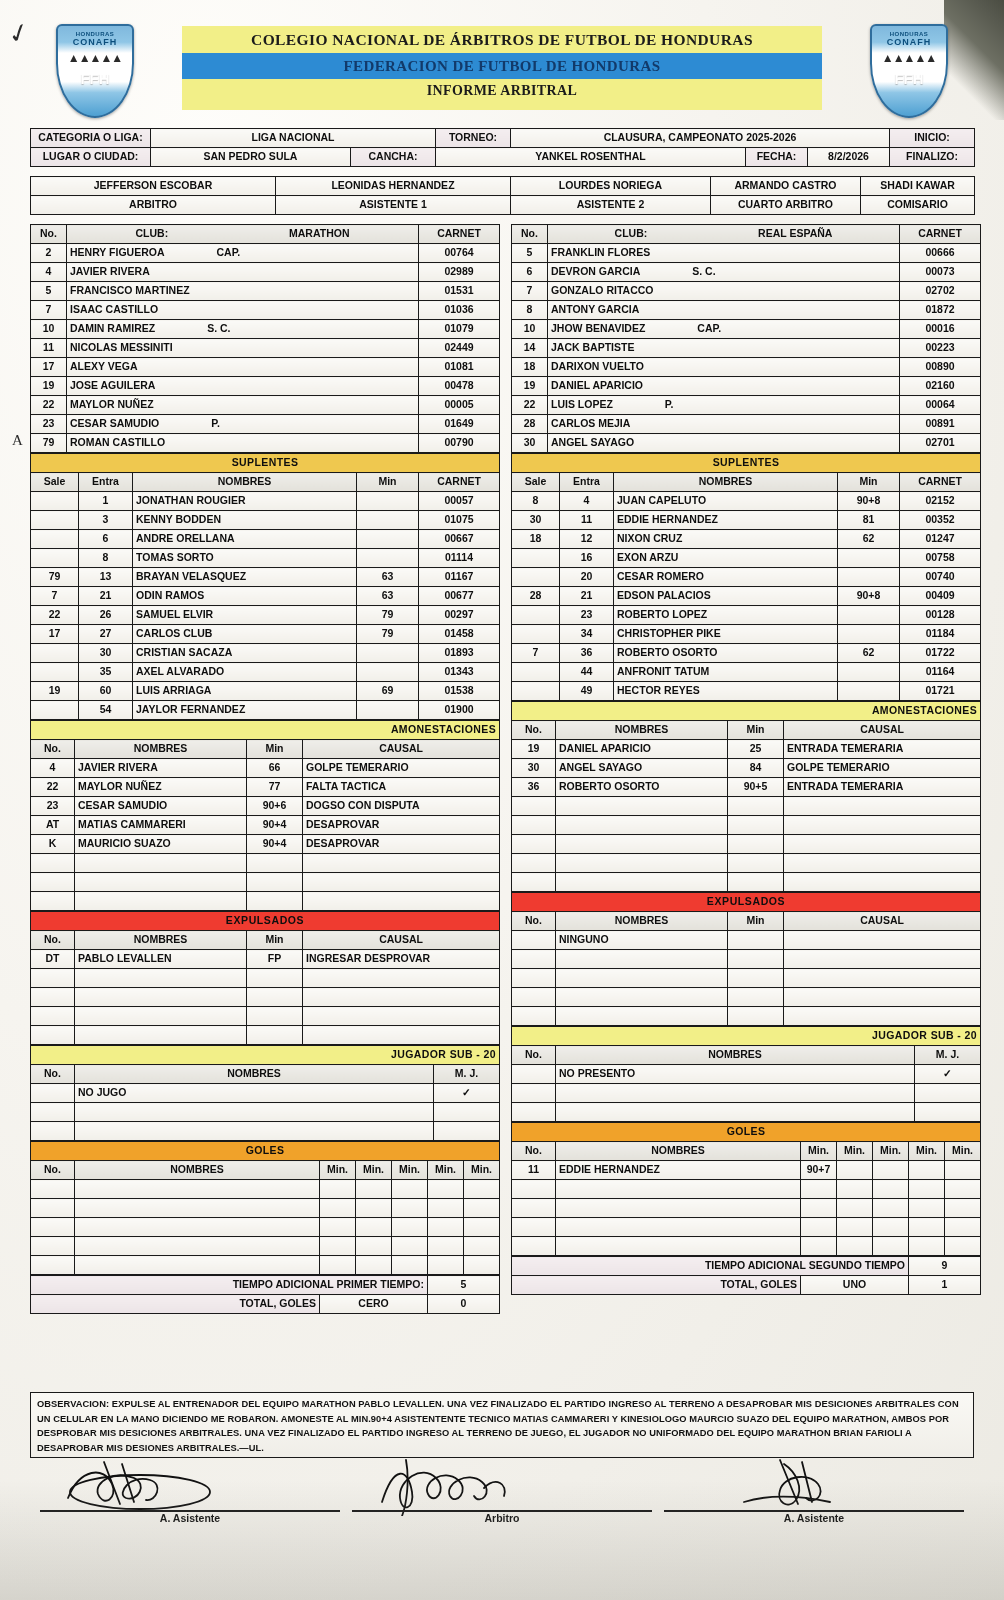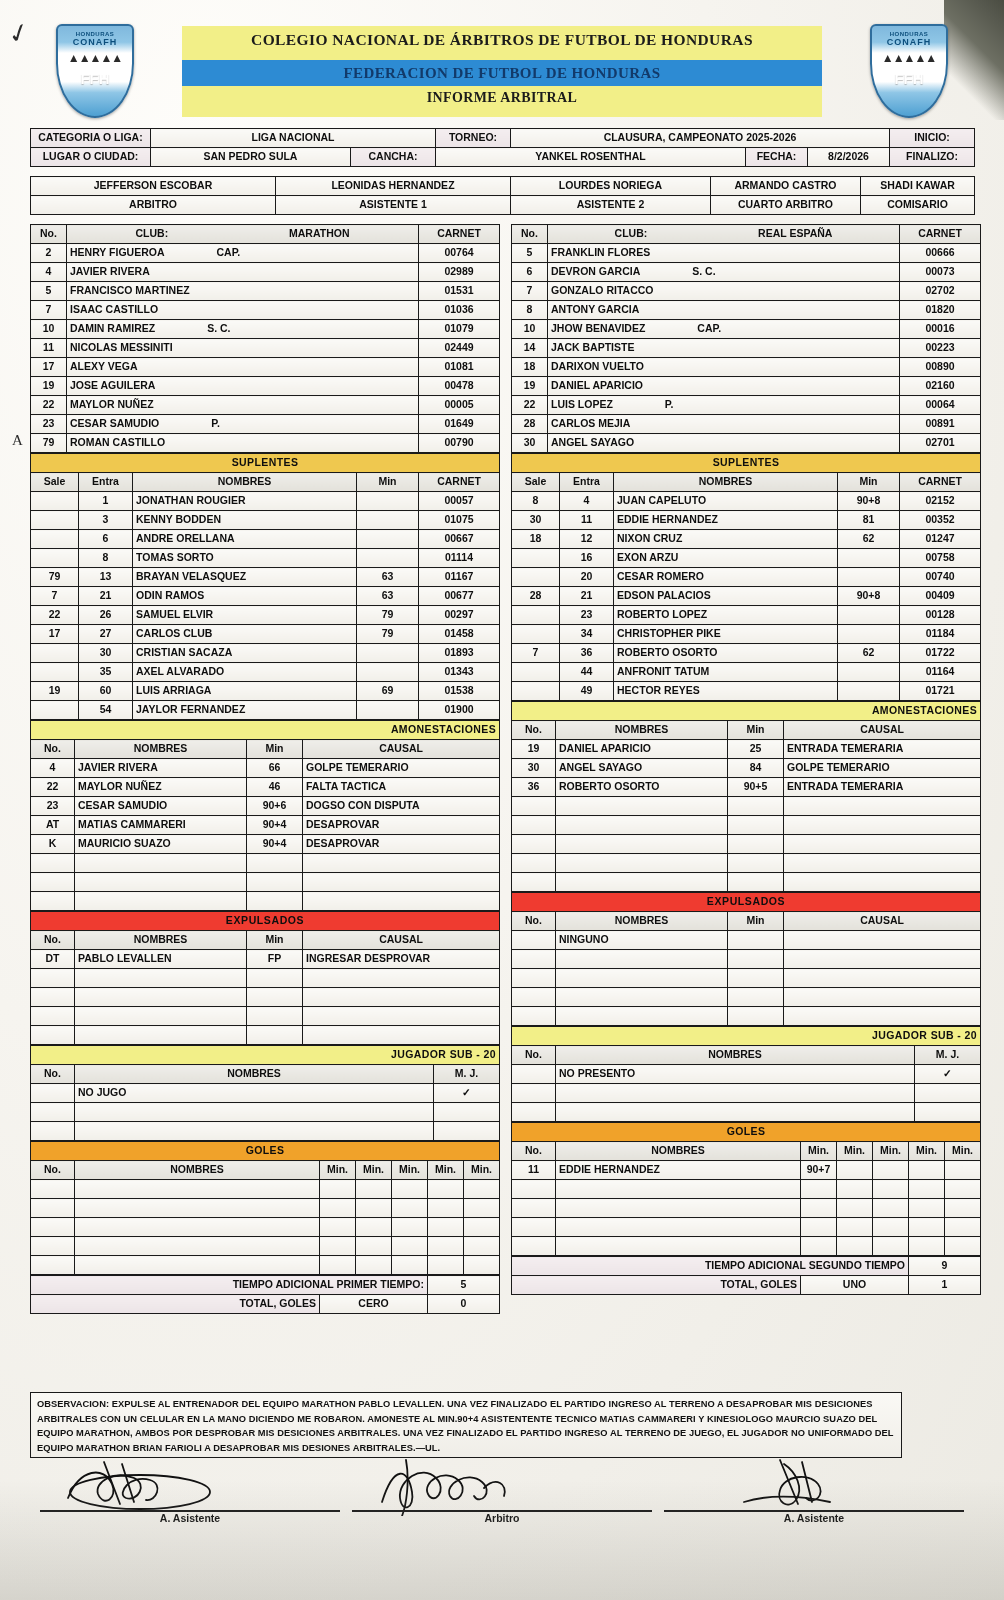--- a/index.html
+++ b/index.html
@@ -39,21 +39,21 @@
     overflow:hidden;
   }
   .crest.left{ left:26px; }
   .crest.right{ right:26px; }
   .crest .t1{ font-size:6px; font-weight:bold; color:#0d4f7d; text-align:center; margin-top:5px; letter-spacing:.5px;}
   .crest .t2{ font-size:9px; font-weight:bold; color:#0d4f7d; text-align:center; letter-spacing:1px;}
   .crest .stars{ text-align:center; font-size:12px; color:#2a2a2a; line-height:1; margin-top:5px; letter-spacing:-1px;}
   .crest .t3{ font-size:15px; font-weight:bold; color:#ffffff; text-align:center; margin-top:6px; letter-spacing:0px; text-shadow:0 1px 1px rgba(0,0,0,.25);}
   .titleblock{ position:absolute; left:152px; right:152px; top:4px; }
   .tbar{ text-align:center; font-weight:bold; letter-spacing:.4px; }
-  .tbar1{ background:#f2ef88; color:#1b1b1b; font-size:15.5px; padding:5px 0 11px; font-family:"Liberation Serif", serif;}
+  .tbar1{ background:#f2ef88; color:#1b1b1b; font-size:15.5px; padding:5px 0 4px; font-family:"Liberation Serif", serif;}
   .tbar2{ background:#2d8bd3; color:#123a6a; font-size:15px; padding:5px 0 4px; font-family:"Liberation Serif", serif;}
   .tbar3{ background:#f2ef88; color:#1b1b1b; font-size:14px; padding:4px 0 11px; font-family:"Liberation Serif", serif;}
 
   
   .mk{ position:absolute; color:#2b2b2b; font-family:"Liberation Serif", serif; }
   .mk-check{ left:8px; top:18px; font-size:26px; transform:rotate(-18deg); }
   .mk-a{ left:12px; top:432px; font-size:15px; }
 
   
   table.g{ border-collapse:collapse; table-layout:fixed; width:100%; }
@@ -77,21 +77,21 @@
   .sec{ position:absolute; }
   #topinfo{ left:30px; top:128px; width:944px; }
   #officials{ left:30px; top:176px; width:944px; }
   #rosters{ left:30px; top:224px; width:944px; display:flex; gap:6px; }
   .col{ width:469px; }
 
   
   .gut{ width:6px; }
 
   .obsbox{
-    position:absolute; left:30px; top:1392px; width:872px; height:66px;
+    position:absolute; left:30px; top:1392px; width:944px; height:66px;
     border:1.5px solid #1a1a1a; background:linear-gradient(180deg,#faf9f5,#f0eee8);
     padding:4px 6px;
   }
   .obsbox p{
     margin:0; font-size:9.3px; font-weight:bold; color:#111;
     line-height:14.5px; letter-spacing:.05px;
   }
   
   .sigs{ position:absolute; left:30px; top:1466px; width:944px; height:90px; }
   .sigslot{ position:absolute; width:300px; top:0; }
@@ -403,21 +403,21 @@
             <tbody id="home-bookings">
               <tr>
                 <td class="c">4</td>
                 <td class="l">JAVIER RIVERA</td>
                 <td class="c">66</td>
                 <td class="l">GOLPE TEMERARIO</td>
               </tr>
               <tr>
                 <td class="c">22</td>
                 <td class="l">MAYLOR NUÑEZ</td>
-                <td class="c">46</td>
+                <td class="c">77</td>
                 <td class="l">FALTA TACTICA</td>
               </tr>
               <tr>
                 <td class="c">23</td>
                 <td class="l">CESAR SAMUDIO</td>
                 <td class="c">90+6</td>
                 <td class="l">DOGSO CON DISPUTA</td>
               </tr>
               <tr>
                 <td class="c">AT</td>
@@ -666,21 +666,21 @@
                 <td class="c">00073</td>
               </tr>
               <tr>
                 <td class="c">7</td>
                 <td class="l nowrapname"><span>GONZALO RITACCO</span><span style="display: inline-block; width: 52px;"></span><span></span></td>
                 <td class="c">02702</td>
               </tr>
               <tr>
                 <td class="c">8</td>
                 <td class="l nowrapname"><span>ANTONY GARCIA</span><span style="display: inline-block; width: 52px;"></span><span></span></td>
-                <td class="c">01820</td>
+                <td class="c">01872</td>
               </tr>
               <tr>
                 <td class="c">10</td>
                 <td class="l nowrapname"><span>JHOW BENAVIDEZ</span><span style="display: inline-block; width: 52px;"></span><span>CAP.</span></td>
                 <td class="c">00016</td>
               </tr>
               <tr>
                 <td class="c">14</td>
                 <td class="l nowrapname"><span>JACK BAPTISTE</span><span style="display: inline-block; width: 52px;"></span><span></span></td>
                 <td class="c">00223</td>

